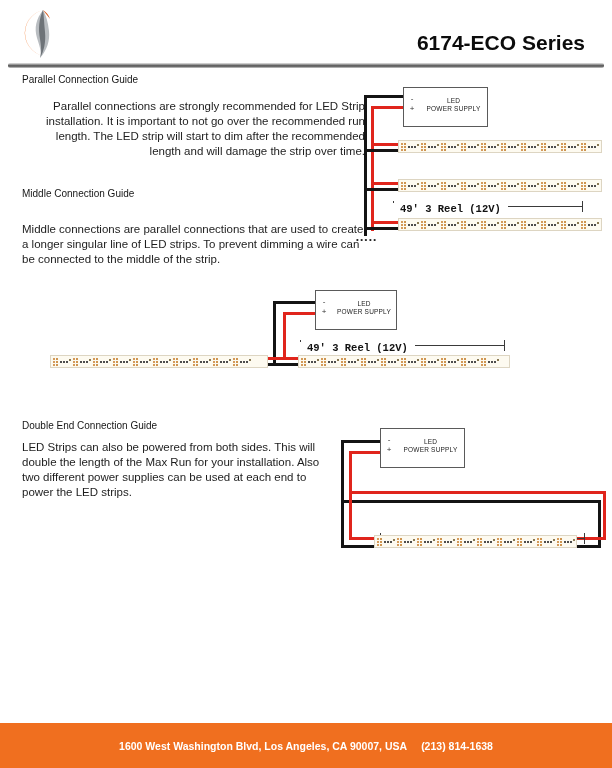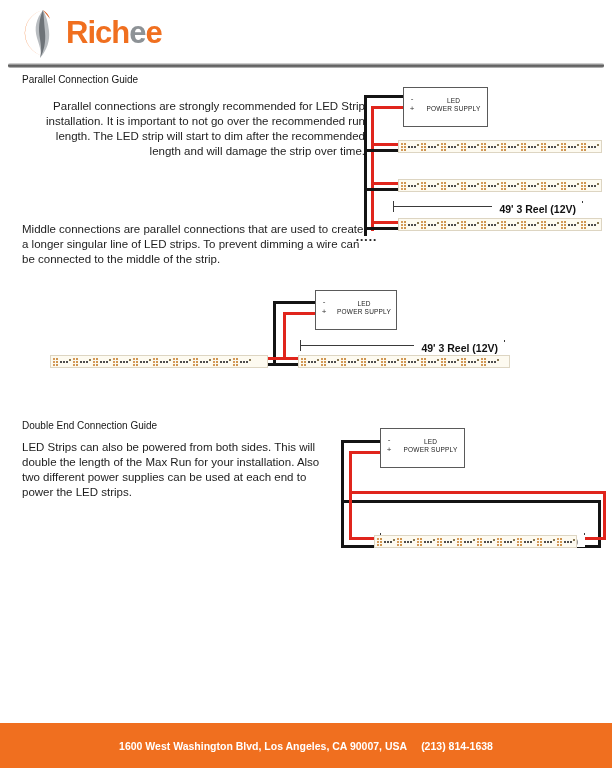--- a/index.html
+++ b/index.html
@@ -35,21 +35,21 @@
   .led-strip{position:absolute;height:13px;background:var(--strip-bg);border:1px solid #ddd5c2;display:flex;overflow:hidden;}
   .mod{position:relative;flex:0 0 20px;height:100%;}
   .mod::before{content:"";position:absolute;left:2px;top:2px;width:2px;height:2px;background:#D49A5A;
     box-shadow:0 3px 0 #D49A5A,0 6px 0 #D49A5A,3px 0 0 #CE9450,3px 3px 0 #CE9450,3px 6px 0 #CE9450;}
   .mod::after{content:"";position:absolute;left:9px;top:5px;width:2px;height:2px;background:#4d4d4d;
     box-shadow:3px 0 0 #4d4d4d,6px 0 0 #4d4d4d,9px -2px 0 #8a7a55;}
   .dim{position:absolute;height:1px;background:#3a3a3a;}
   .dim .tick{position:absolute;top:-5px;width:1px;height:11px;background:#3a3a3a;}
   .dim .tick.l{left:0;}
   .dim .tick.r{right:0;}
-  .dim .dlabel{position:absolute;left:0;right:0;top:-7px;text-align:right;}
+  .dim .dlabel{position:absolute;left:0;right:0;top:-7px;text-align:left;font-family:Liberation Mono, monospace;}
   .dim .dlabel span{display:inline-block;background:#fff;padding:0 7px;font-size:10.5px;font-weight:bold;color:#111;}
   .dots{position:absolute;font-size:8px;letter-spacing:1.5px;color:#222;}
 
   
   .footer{position:absolute;left:0;top:723px;width:612px;height:45px;background:var(--brand-orange);
     display:flex;align-items:center;justify-content:center;}
   .footer .ftext{color:#fff;font-size:10.5px;font-weight:bold;}
   .footer .ftext .sep{display:inline-block;width:14px;}
 </style>
 </head>
@@ -57,22 +57,22 @@
 
 <div class="page">
 
   <div class="logo">
     <svg width="42" height="52" viewBox="0 0 42 52">
       <path d="M28,2 A25,24 0 1,0 28,50 A20,19 0 1,1 28,2 Z" fill="#F06F1F"></path>
       <path d="M21,3 C14,12 12,21 15,31 C17,38 20,44 18,51 C25,43 28,34 27,24 C26,15 24,8 21,3 Z" fill="#b9bdc1"></path>
       <path d="M21,3 C17,12 16,22 18,32 C19,39 20,45 18,51 C22,44 24,35 23,25 C22,16 22,9 21,3 Z" fill="#6e7378"></path>
       <path d="M21,3 C24,5 27,8 28,12 C26,9 23,6 21,3 Z" fill="#D8581A"></path>
     </svg>
-    <div class="logo-text"><span>Rich</span><span class="e-gray">e</span><span>e</span></div>
-  </div>
+  </div>
+  <div class="series-title">6174-ECO Series</div>
   <div class="divider"></div>
 
   <div class="h2" style="left:22px;top:74px;">Parallel Connection Guide</div>
   <div class="para" style="left:22px;top:99px;width:343px;text-align:right;">Parallel connections are strongly recommended for LED Strip installation. It is important to not go over the recommended run length. The LED strip will start to dim after the recommended length and will damage the strip over time.</div>
 
   <div class="diagram" style="left:355px;top:85px;width:252px;height:165px;">
     <div class="psu" style="left:48px;top:2px;width:85px;height:40px;">
       <div class="terms">
         <div>-</div>
         <div>+</div>
@@ -134,20 +134,21 @@
         <i class="mod"></i>
         <i class="mod"></i>
         <i class="mod"></i>
         <i class="mod"></i>
         <i class="mod"></i>
         <i class="mod"></i>
       </div>
     <div class="dots" style="left:1px;top:150px;">•••••</div>
   </div>
 
+  <div class="h2" style="left:22px;top:188px;">Middle Connection Guide</div>
   <div class="para" style="left:22px;top:222px;width:350px;">Middle connections are parallel connections that are used to create a longer singular line of LED strips. To prevent dimming a wire can be connected to the middle of the strip.</div>
 
   <div class="diagram" style="left:45px;top:288px;width:522px;height:85px;">
     <div class="psu" style="left:270px;top:2px;width:82px;height:40px;">
       <div class="terms">
         <div>-</div>
         <div>+</div>
       </div>
       <div class="plabel">
         <div>LED</div>

